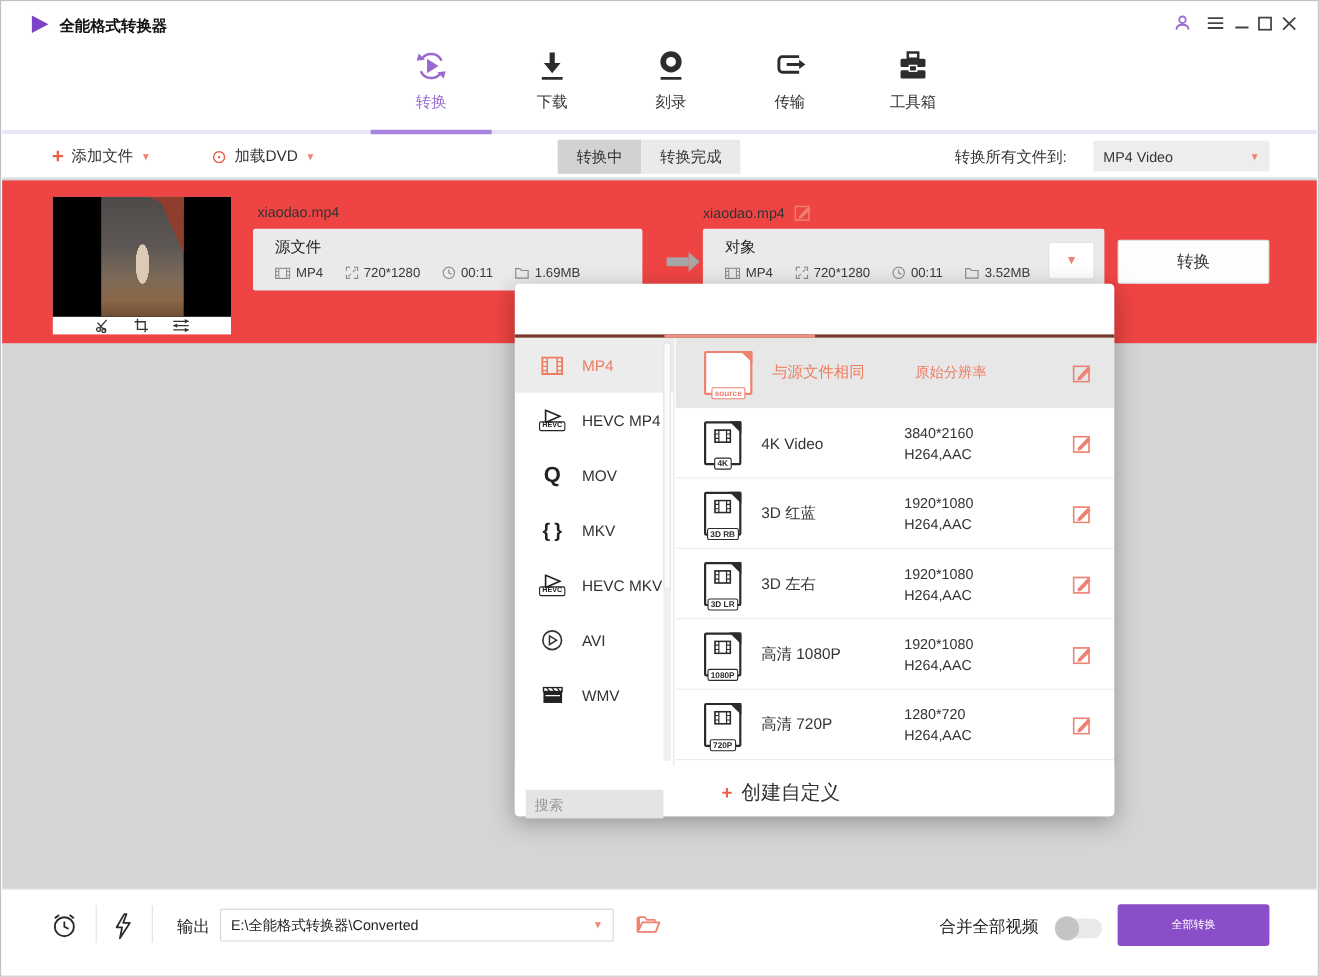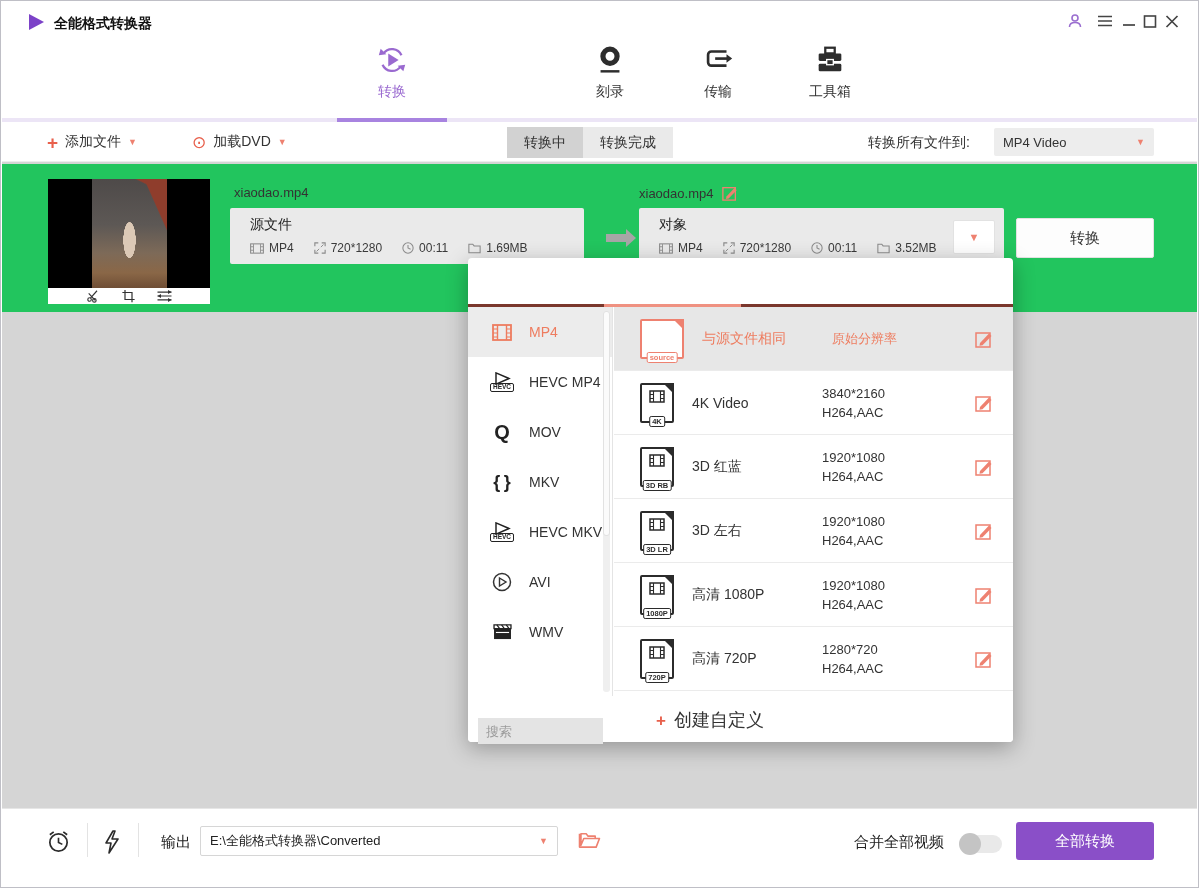--- a/index.html
+++ b/index.html
@@ -36,21 +36,21 @@
   .seg-tab { padding:0 17px; font-size:14px; display:flex; align-items:center; cursor:pointer; }
   .seg-tab.on { background:#d2d2d2; }
   .seg-tab.off { background:#eaeaea; }
   .convert-to-label { position:absolute; left:866px; top:12px; font-size:14px; }
   .format-select { position:absolute; left:992px; top:6px; width:160px; height:28px; background:#ededed;
     border-radius:2px; display:flex; align-items:center; padding:0 9px; cursor:pointer; }
   .format-select span.val { flex:1; font-size:13px; }
 
   
   .main { left:1px; right:1px; top:161px; height:648px; background:#d5d5d5; }
-  .file-strip { position:absolute; left:0; right:0; top:2px; height:148px; background:#22c55e; }
+  .file-strip { position:absolute; left:0; right:0; top:2px; height:148px; background:#ef4444; }
 
   .thumb-card { left:46px; top:15px; width:162px; height:125px; background:#fff; }
   .thumb-video { position:relative; height:109px; background:#000; overflow:hidden; }
   .thumb-img { position:absolute; left:44px; top:0; width:75px; height:109px;
     background:
       radial-gradient(9px 26px at 50% 56%, #dcc9b6 0 68%, rgba(0,0,0,0) 70%),
       linear-gradient(246deg, #8f3d2c 0 18%, rgba(0,0,0,0) 19%),
       linear-gradient(206deg, #8f3d2c 0 10%, rgba(0,0,0,0) 11%),
       linear-gradient(to bottom, #4e4a49 0%, #5d5855 42%, #7d6a58 68%, #8a6747 86%, #6f4e35 100%);
   }
@@ -118,21 +118,21 @@
   
   .bottombar { left:1px; right:1px; bottom:1px; height:78px; background:#fff; border-top:1px solid #e6e6e6; }
   .bb-divider { position:absolute; top:14px; width:1px; height:34px; background:#e3e3e3; }
   .bb-label { font-size:15px; color:#222; }
   .path-box { position:absolute; left:198px; top:17px; width:358px; height:30px; background:#fff;
     border:1px solid #d6d6d6; border-radius:2px; display:flex; align-items:center; padding:0 9px; }
   .path-box input { flex:1; border:none; outline:none; font-size:13px; color:#222; font-family:inherit; background:transparent; }
   .toggle { position:absolute; left:958px; top:26px; width:42px; height:18px; border-radius:9px; background:#e9e9e9; cursor:pointer; }
   .toggle .knob { position:absolute; left:-1px; top:-2px; width:22px; height:22px; border-radius:50%; background:#c4c4c4; }
   .convert-all-btn { position:absolute; left:1014px; top:13px; width:138px; height:38px; background:#8a4fc8;
-    border:none; border-radius:3px; color:#fff; font-size:15px; cursor:pointer; font-family:inherit; }
+    border:none; border-radius:3px; color:#fff; font-size:10px; cursor:pointer; font-family:inherit; }
 
   
   .watermark { left:381px; top:601px; z-index:50; font-family:"DejaVu Serif","Liberation Serif",serif;
     font-size:42px; color:#e31313; white-space:nowrap; pointer-events:none; }
 </style>
 </head>
 <body>
 
 <div class="app">
 
@@ -170,20 +170,30 @@
     <span class="nicon">
       <svg width="34" height="34" viewBox="0 0 36 36">
           <path d="M28 13 A11 11 0 0 0 9 11" fill="none" stroke="#9a6ad0" stroke-width="2.4"></path>
           <polygon points="6,6 12,12 4,13" fill="#9a6ad0"></polygon>
           <path d="M8 23 A11 11 0 0 0 27 25" fill="none" stroke="#9a6ad0" stroke-width="2.4"></path>
           <polygon points="30,30 24,24 32,23" fill="#9a6ad0"></polygon>
           <polygon points="14,11 25,18 14,25" fill="#9a6ad0"></polygon>
         </svg>
     </span>
     <span class="nlabel">转换</span>
+  </div>
+  <div class="abs nav-item" style="left:456px;">
+    <span class="nicon">
+      <svg width="34" height="34" viewBox="0 0 36 36">
+          <path d="M18 5 V15" stroke="#2d2d2d" stroke-width="5"></path>
+          <polygon points="10,15 26,15 18,25" fill="#2d2d2d"></polygon>
+          <path d="M8 30 H28" stroke="#2d2d2d" stroke-width="2.6"></path>
+        </svg>
+    </span>
+    <span class="nlabel">下载</span>
   </div>
   <div class="abs nav-item" style="left:564px;">
     <span class="nicon">
       <svg width="34" height="34" viewBox="0 0 36 36">
           <circle cx="18" cy="14" r="7.5" fill="none" stroke="#2d2d2d" stroke-width="5.5"></circle>
           <path d="M8 30 H28" stroke="#2d2d2d" stroke-width="2.6"></path>
         </svg>
     </span>
     <span class="nlabel">刻录</span>
   </div>

